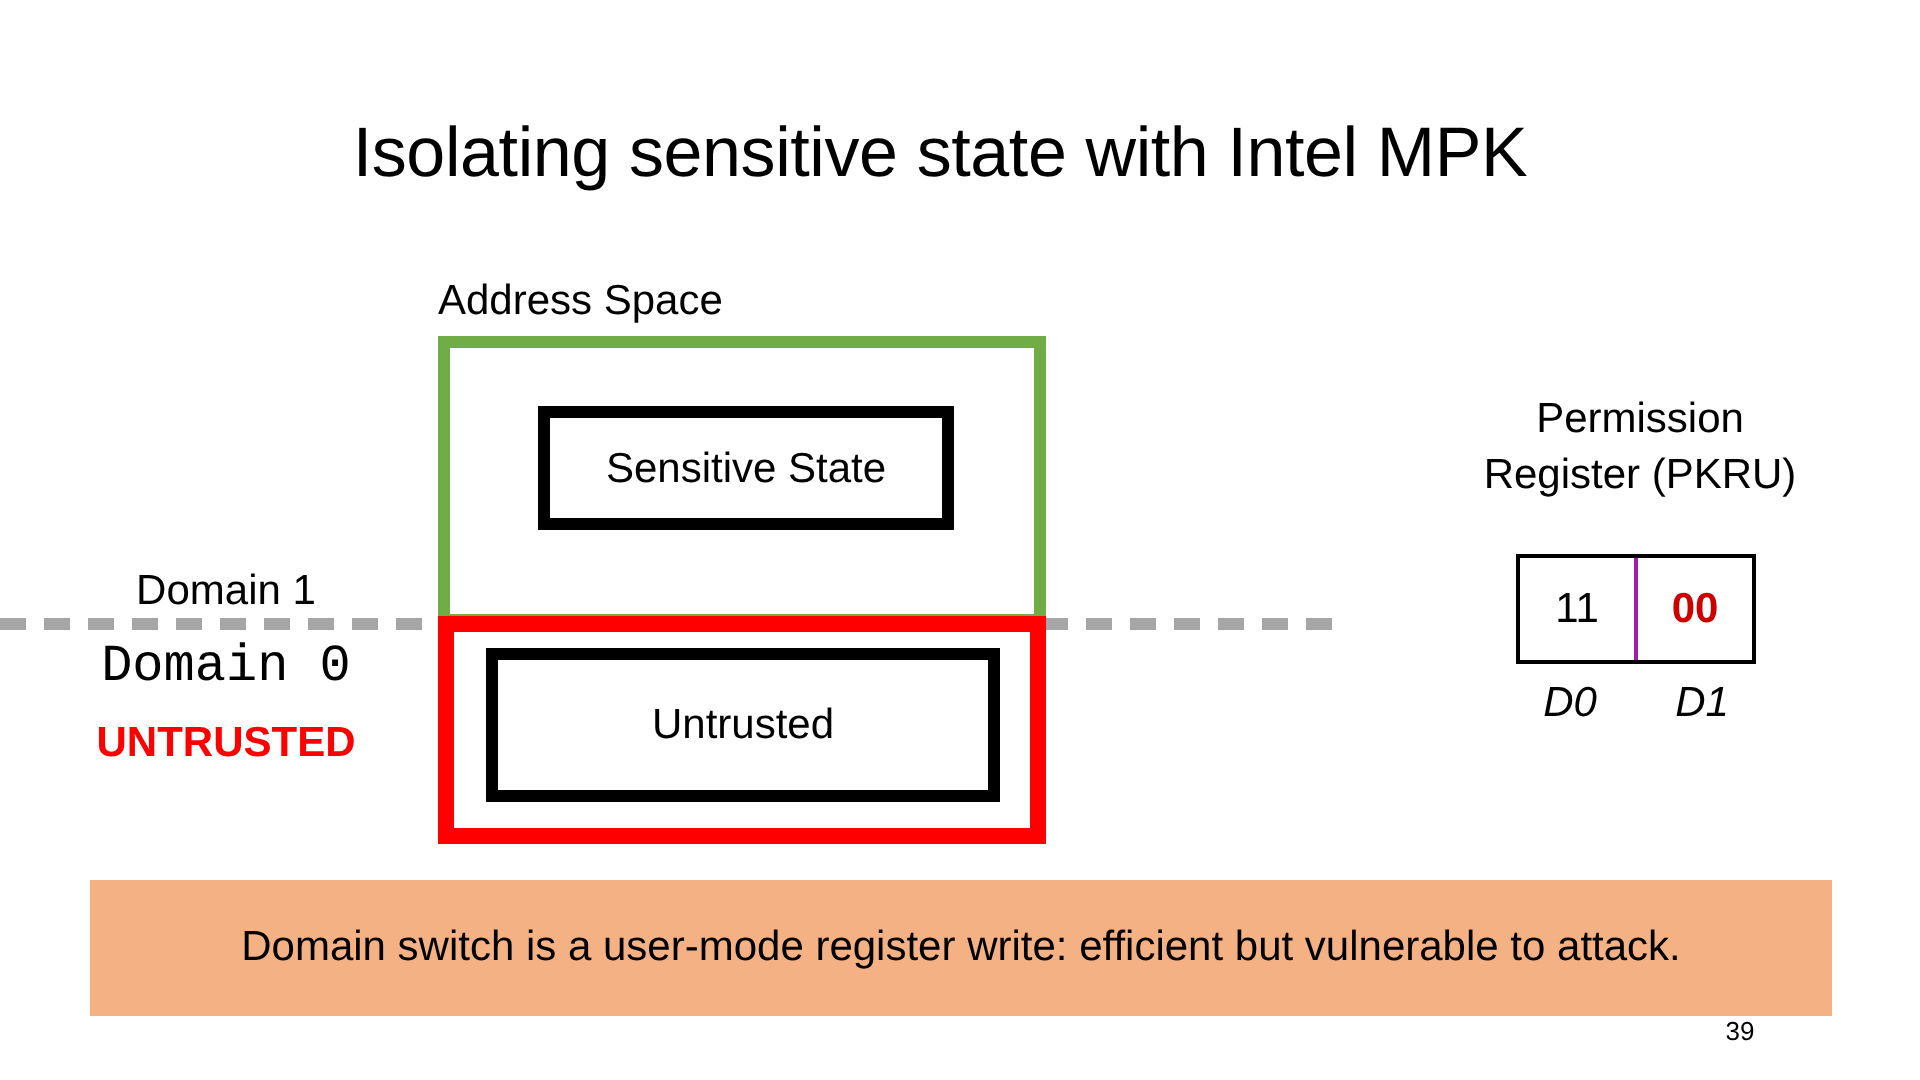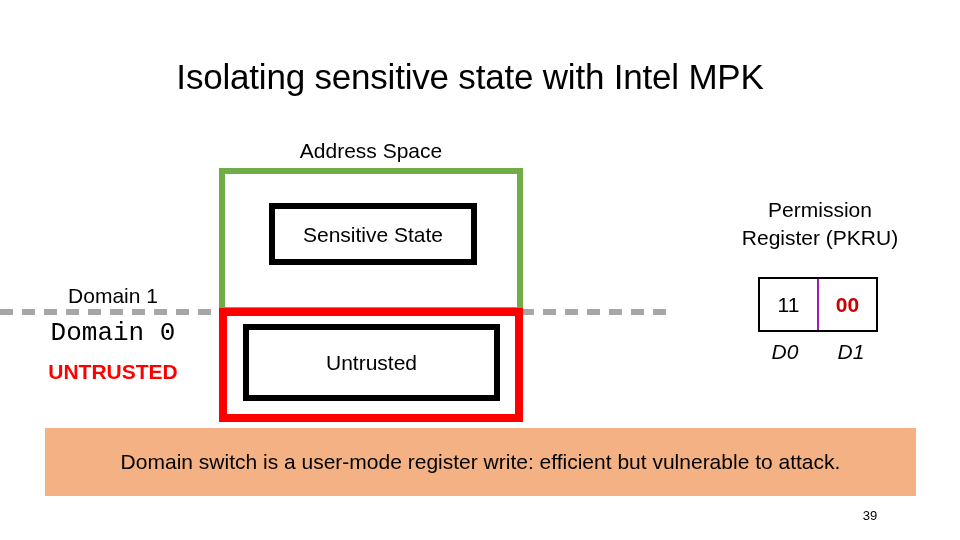--- a/index.html
+++ b/index.html
@@ -34,21 +34,21 @@
     color: #000000;
     white-space: nowrap;
   }
 
   
   #address-space-label {
     position: absolute;
     left: 219px;
     top: 137px;
     width: 304px;
-    text-align: center;
+    text-align: left;
     font-size: 21px;
     line-height: 27px;
     color: #000000;
     white-space: nowrap;
   }
 
   
   .side-label {
     position: absolute;
     width: 210px;
@@ -206,21 +206,21 @@
   #pkru-domain-labels > span {
     flex: 1 1 50%;
     text-align: center;
     font-style: italic;
   }
 
   
   #takeaway-banner {
     position: absolute;
     left: 45px;
-    top: 428px;
+    top: 440px;
     width: 871px;
     height: 68px;
     background: #F4B183;
     display: flex;
     align-items: center;
     justify-content: center;
     text-align: center;
     font-size: 21px;
     line-height: 28px;
     color: #000000;

